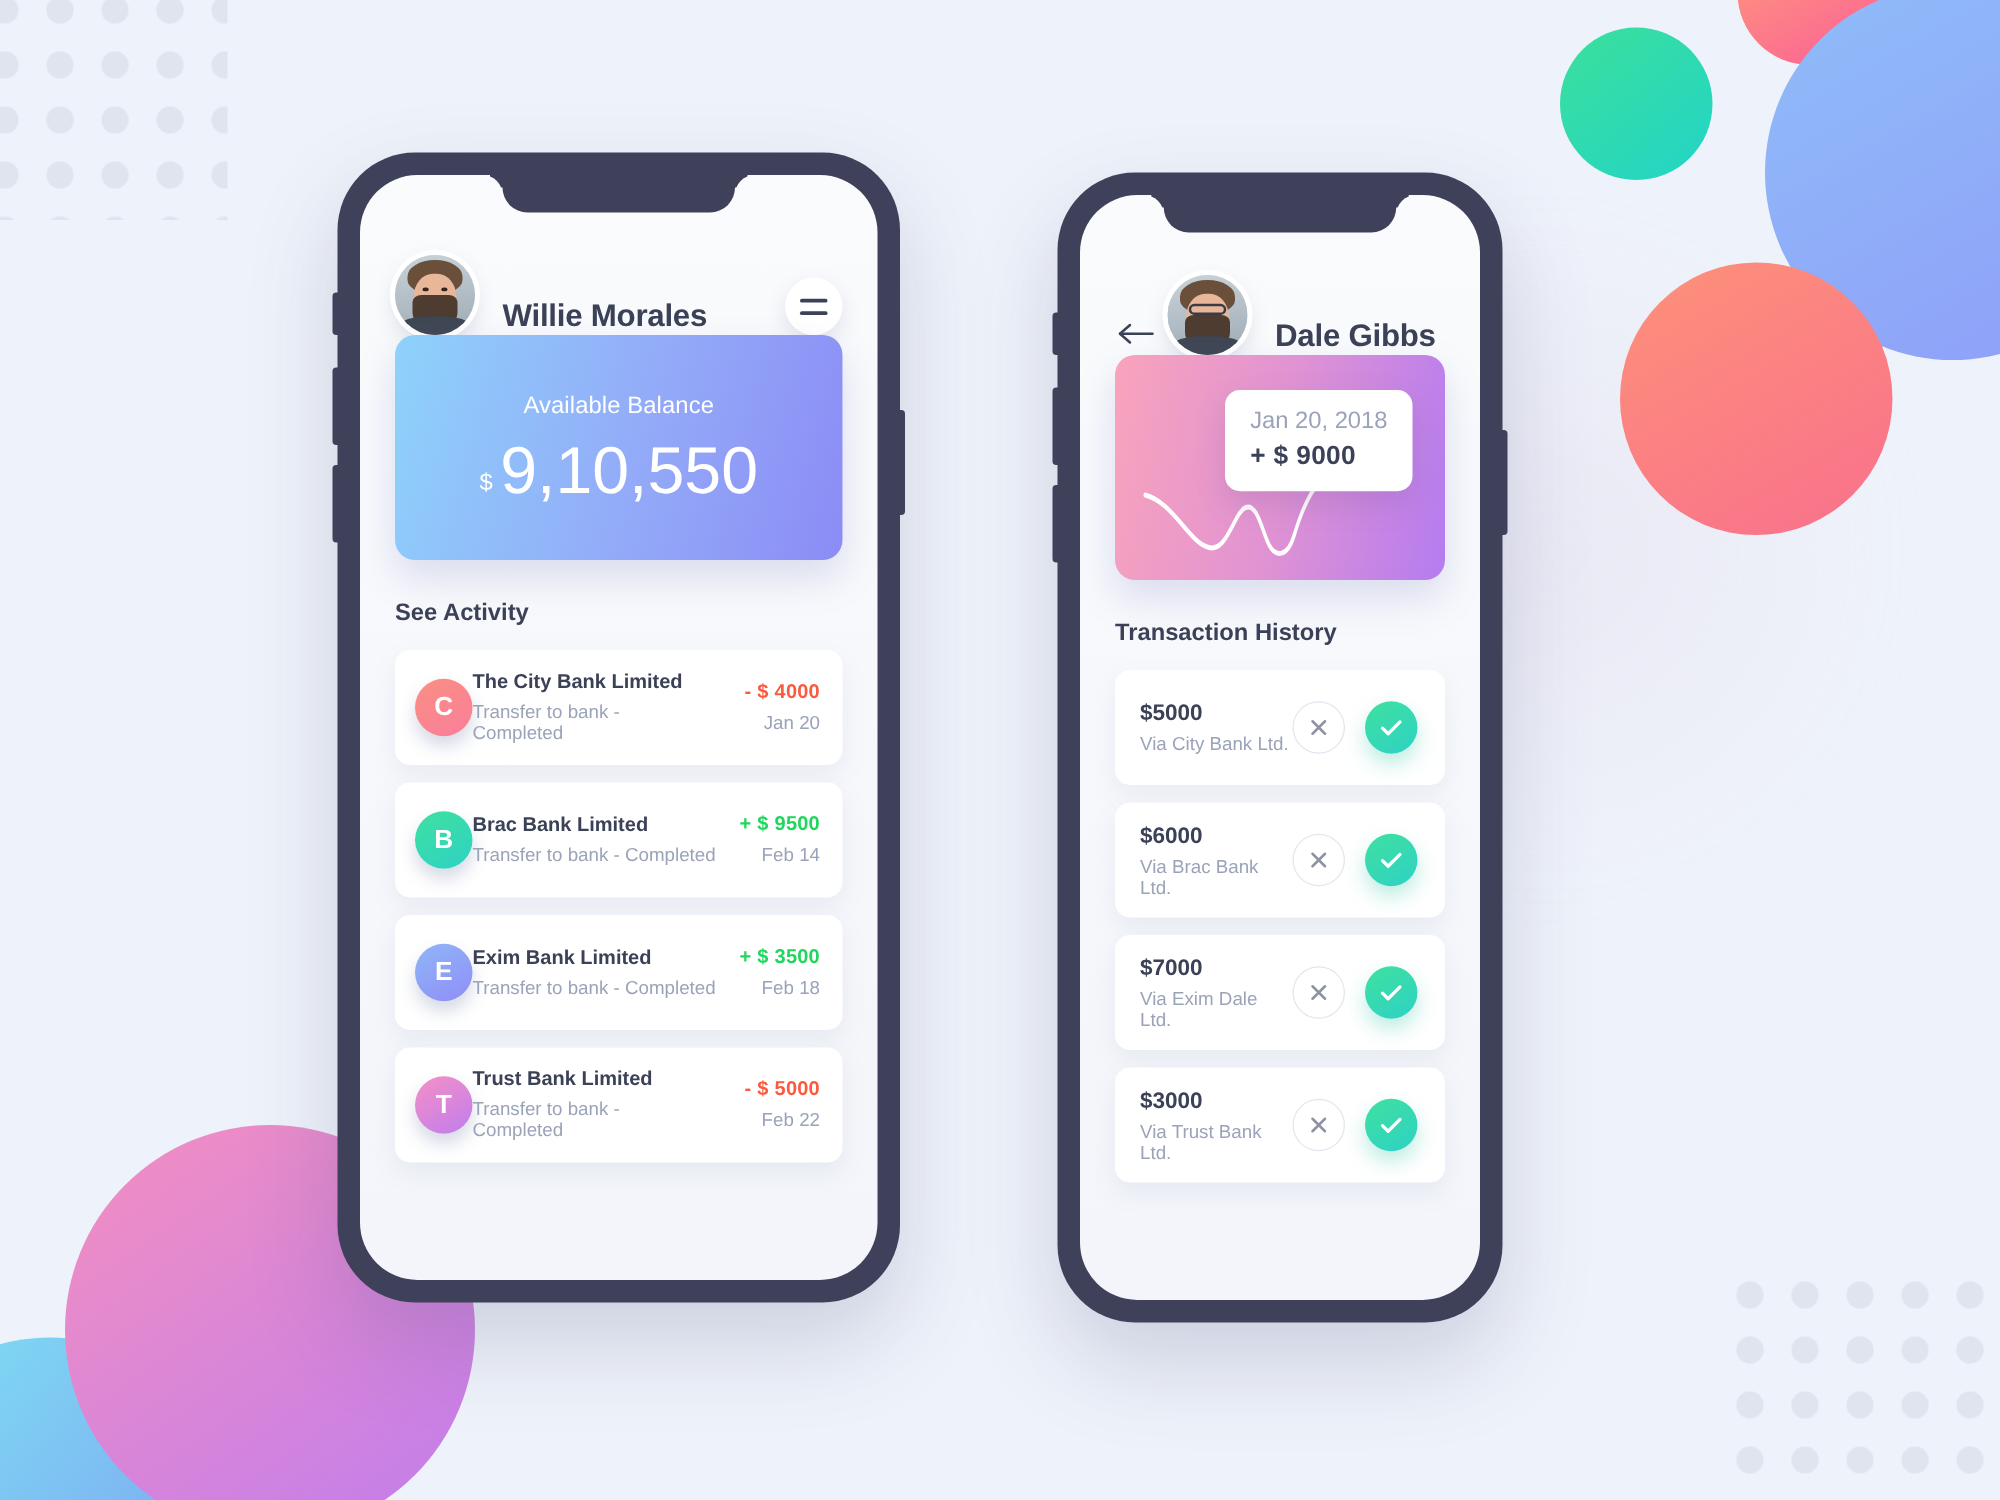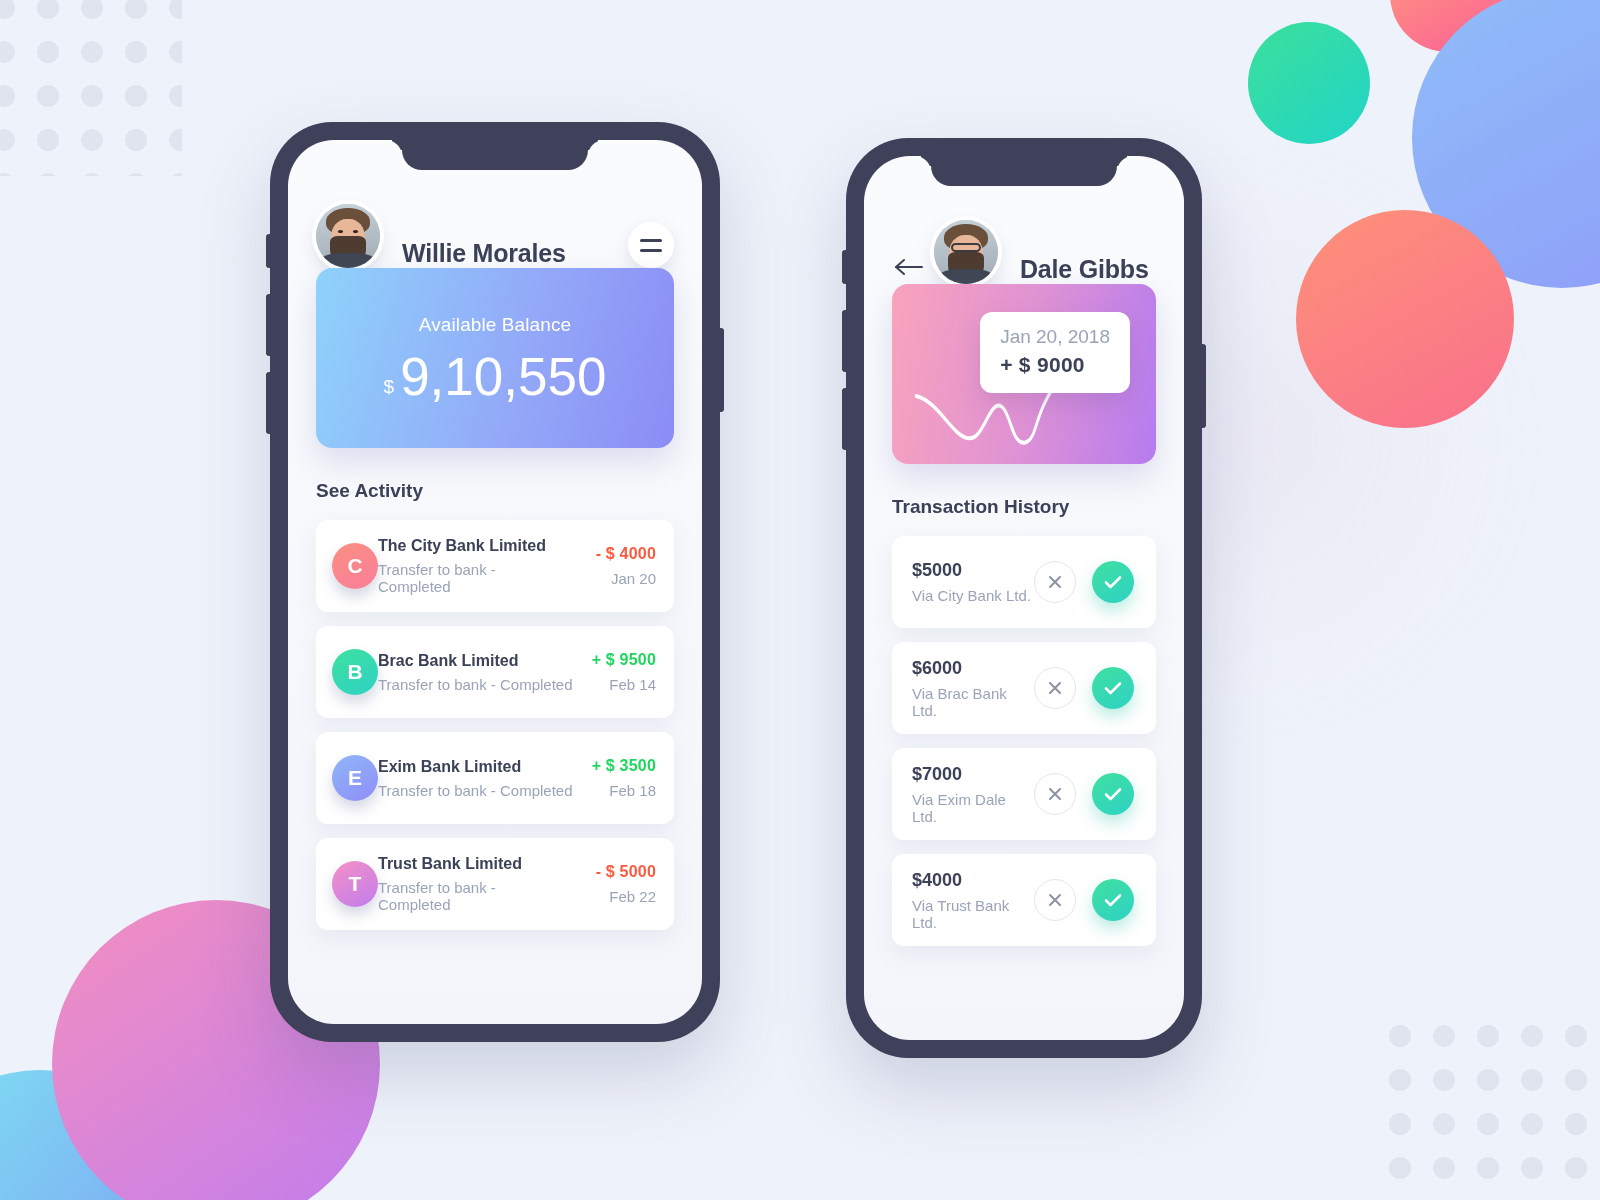--- a/index.html
+++ b/index.html
@@ -414,21 +414,21 @@
             <div class="btn-check">
               <svg width="20" height="16" viewBox="0 0 20 16">
                 <path d="M3 8.5 L7.5 13 L17 3.5" stroke="#fff" stroke-width="2.6" fill="none" stroke-linecap="round" stroke-linejoin="round"></path>
               </svg>
             </div>
           </div>
         </div>
 
         <div class="hrow">
           <div class="hrow-mid">
-            <div class="hrow-amt">$4000</div>
+            <div class="hrow-amt">$3000</div>
             <div class="hrow-sub">Via Trust Bank Ltd.</div>
           </div>
           <div class="act-group">
             <div class="btn-x">
               <svg width="16" height="16" viewBox="0 0 16 16">
                 <path d="M3 3 L13 13 M13 3 L3 13" stroke="#8d93a3" stroke-width="2" stroke-linecap="round"></path>
               </svg>
             </div>
             <div class="btn-check">
               <svg width="20" height="16" viewBox="0 0 20 16">

